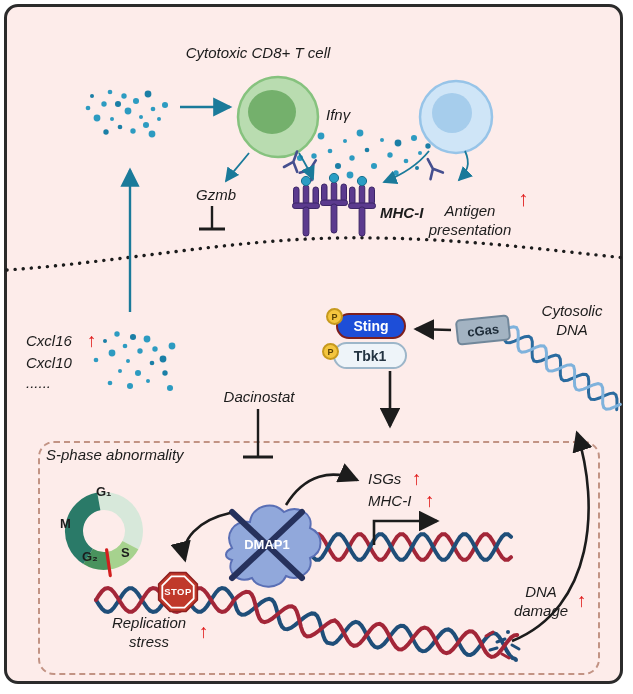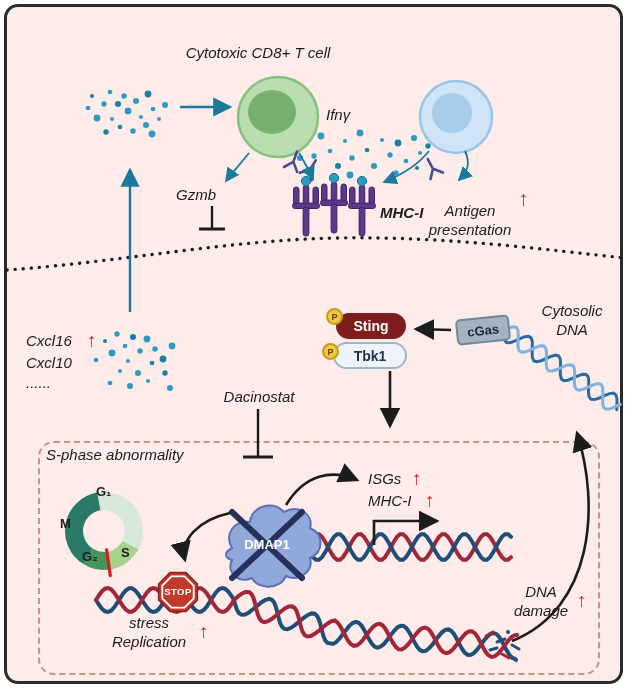--- a/index.html
+++ b/index.html
@@ -6,21 +6,21 @@
   .stage{position:relative;width:633px;height:694px;font-family:"Liberation Sans",sans-serif;color:#1c1c1c;overflow:hidden;}
   .frame{position:absolute;left:4px;top:4px;width:619px;height:680px;border:3px solid #2b2b2b;border-radius:14px;background:#fdecea;box-sizing:border-box;z-index:0;}
   .dashed-box{position:absolute;left:38px;top:441px;width:562px;height:234px;border:2px dashed #c29384;border-radius:16px;box-sizing:border-box;z-index:0;}
   svg#art{position:absolute;left:0;top:0;z-index:1;pointer-events:none;}
   .lbl{position:absolute;font-size:15px;line-height:1.25;z-index:2;white-space:nowrap;font-style:italic;}
   .center{text-align:center;white-space:normal;}
   .bold{font-weight:bold;}
   .up{position:absolute;color:#e11d1d;font-weight:bold;font-size:19px;line-height:1;z-index:2;}
   .up.big{font-size:21px;}
   .pillbox{position:absolute;display:flex;align-items:center;justify-content:center;font-weight:bold;z-index:2;box-sizing:border-box;}
-  .sting{left:336px;top:313px;width:70px;height:26px;background:#7f1d1d;border:2px solid #7d1f1e;border-radius:13px;color:#ffffff;font-size:14px;}
+  .sting{left:336px;top:313px;width:70px;height:26px;background:#1d4ed8;border:2px solid #7d1f1e;border-radius:13px;color:#ffffff;font-size:14px;}
   .tbk1{left:333px;top:342px;width:74px;height:27px;background:#eef4f9;border:2px solid #9db6c9;border-radius:14px;color:#243442;font-size:14px;}
   .cgas{left:456px;top:317px;width:54px;height:26px;background:#a3b3c2;border:2px solid #71879a;border-radius:5px;color:#1d2b38;font-size:13px;transform:rotate(-6deg);}
   .pcirc{position:absolute;width:17px;height:17px;border-radius:50%;background:#f4c63f;border:2px solid #c79a1e;color:#5a4205;font-size:9px;font-weight:bold;display:flex;align-items:center;justify-content:center;z-index:3;box-sizing:border-box;}
   .cycle-lbl{position:absolute;font-size:13px;font-weight:bold;z-index:2;}
   .white-lbl{position:absolute;color:#ffffff;font-weight:bold;text-align:center;z-index:3;}
 </style>
 </head>
 <body>
 
 <div class="stage">
@@ -215,21 +215,21 @@
       <path d="M390,371 L390,426" stroke-width="2.6" marker-end="url(#mB)"></path>
       <path d="M286,505 C305,474 332,469 357,480" stroke-width="2.6" marker-end="url(#mB)"></path>
       <path d="M230,513 C198,520 180,540 185,560" stroke-width="2.6" marker-end="url(#mB)"></path>
       <path d="M374,545 L374,521 L437,521" stroke-width="2.6" marker-end="url(#mB)"></path>
       <path d="M512,641 C594,608 600,505 577,433" stroke-width="2.6" marker-end="url(#mB)"></path>
     </g>
   </svg>
 
   <div class="lbl center" style="left:166px;top:44px;width:184px;">Cytotoxic CD8+ T cell</div>
   <div class="lbl" style="left:326px;top:106px;">Ifnγ</div>
-  <div class="lbl" style="left:176px;top:186px;">Gzmb</div>
+  <div class="lbl" style="left:196px;top:186px;">Gzmb</div>
   <div class="lbl bold" style="left:380px;top:204px;">MHC-I</div>
 
   <div class="lbl center" style="left:424px;top:182px;width:92px;margin-top:20px;">
     <div>Antigen</div>
     <div>presentation</div>
   </div>
   <span class="up big" style="left:518px;top:188px;">↑</span>
 
   <div class="lbl" style="left:26px;top:332px;">Cxcl16</div>
   <span class="up" style="left:87px;top:331px;">↑</span>
@@ -267,22 +267,22 @@
   <div class="lbl" style="left:46px;top:446px;">S-phase abnormality</div>
   <div class="cycle-lbl" style="left:96px;top:484px;">G₁</div>
   <div class="cycle-lbl" style="left:60px;top:516px;">M</div>
   <div class="cycle-lbl" style="left:82px;top:549px;">G₂</div>
   <div class="cycle-lbl" style="left:121px;top:545px;">S</div>
 
   <div class="white-lbl" style="left:228px;top:537px;width:78px;font-size:13px;">DMAP1</div>
   <div class="white-lbl" style="left:157px;top:586px;width:42px;font-size:9.5px;letter-spacing:0.5px;">STOP</div>
 
   <div class="lbl center" style="left:102px;top:614px;width:94px;">
+    <div>Replication</div>
     <div>stress</div>
-    <div>Replication</div>
   </div>
   <span class="up" style="left:199px;top:622px;">↑</span>
 
   <div class="lbl center" style="left:504px;top:583px;width:74px;">
     <div>DNA</div>
     <div>damage</div>
   </div>
   <span class="up" style="left:577px;top:591px;">↑</span>
 </div>
 

